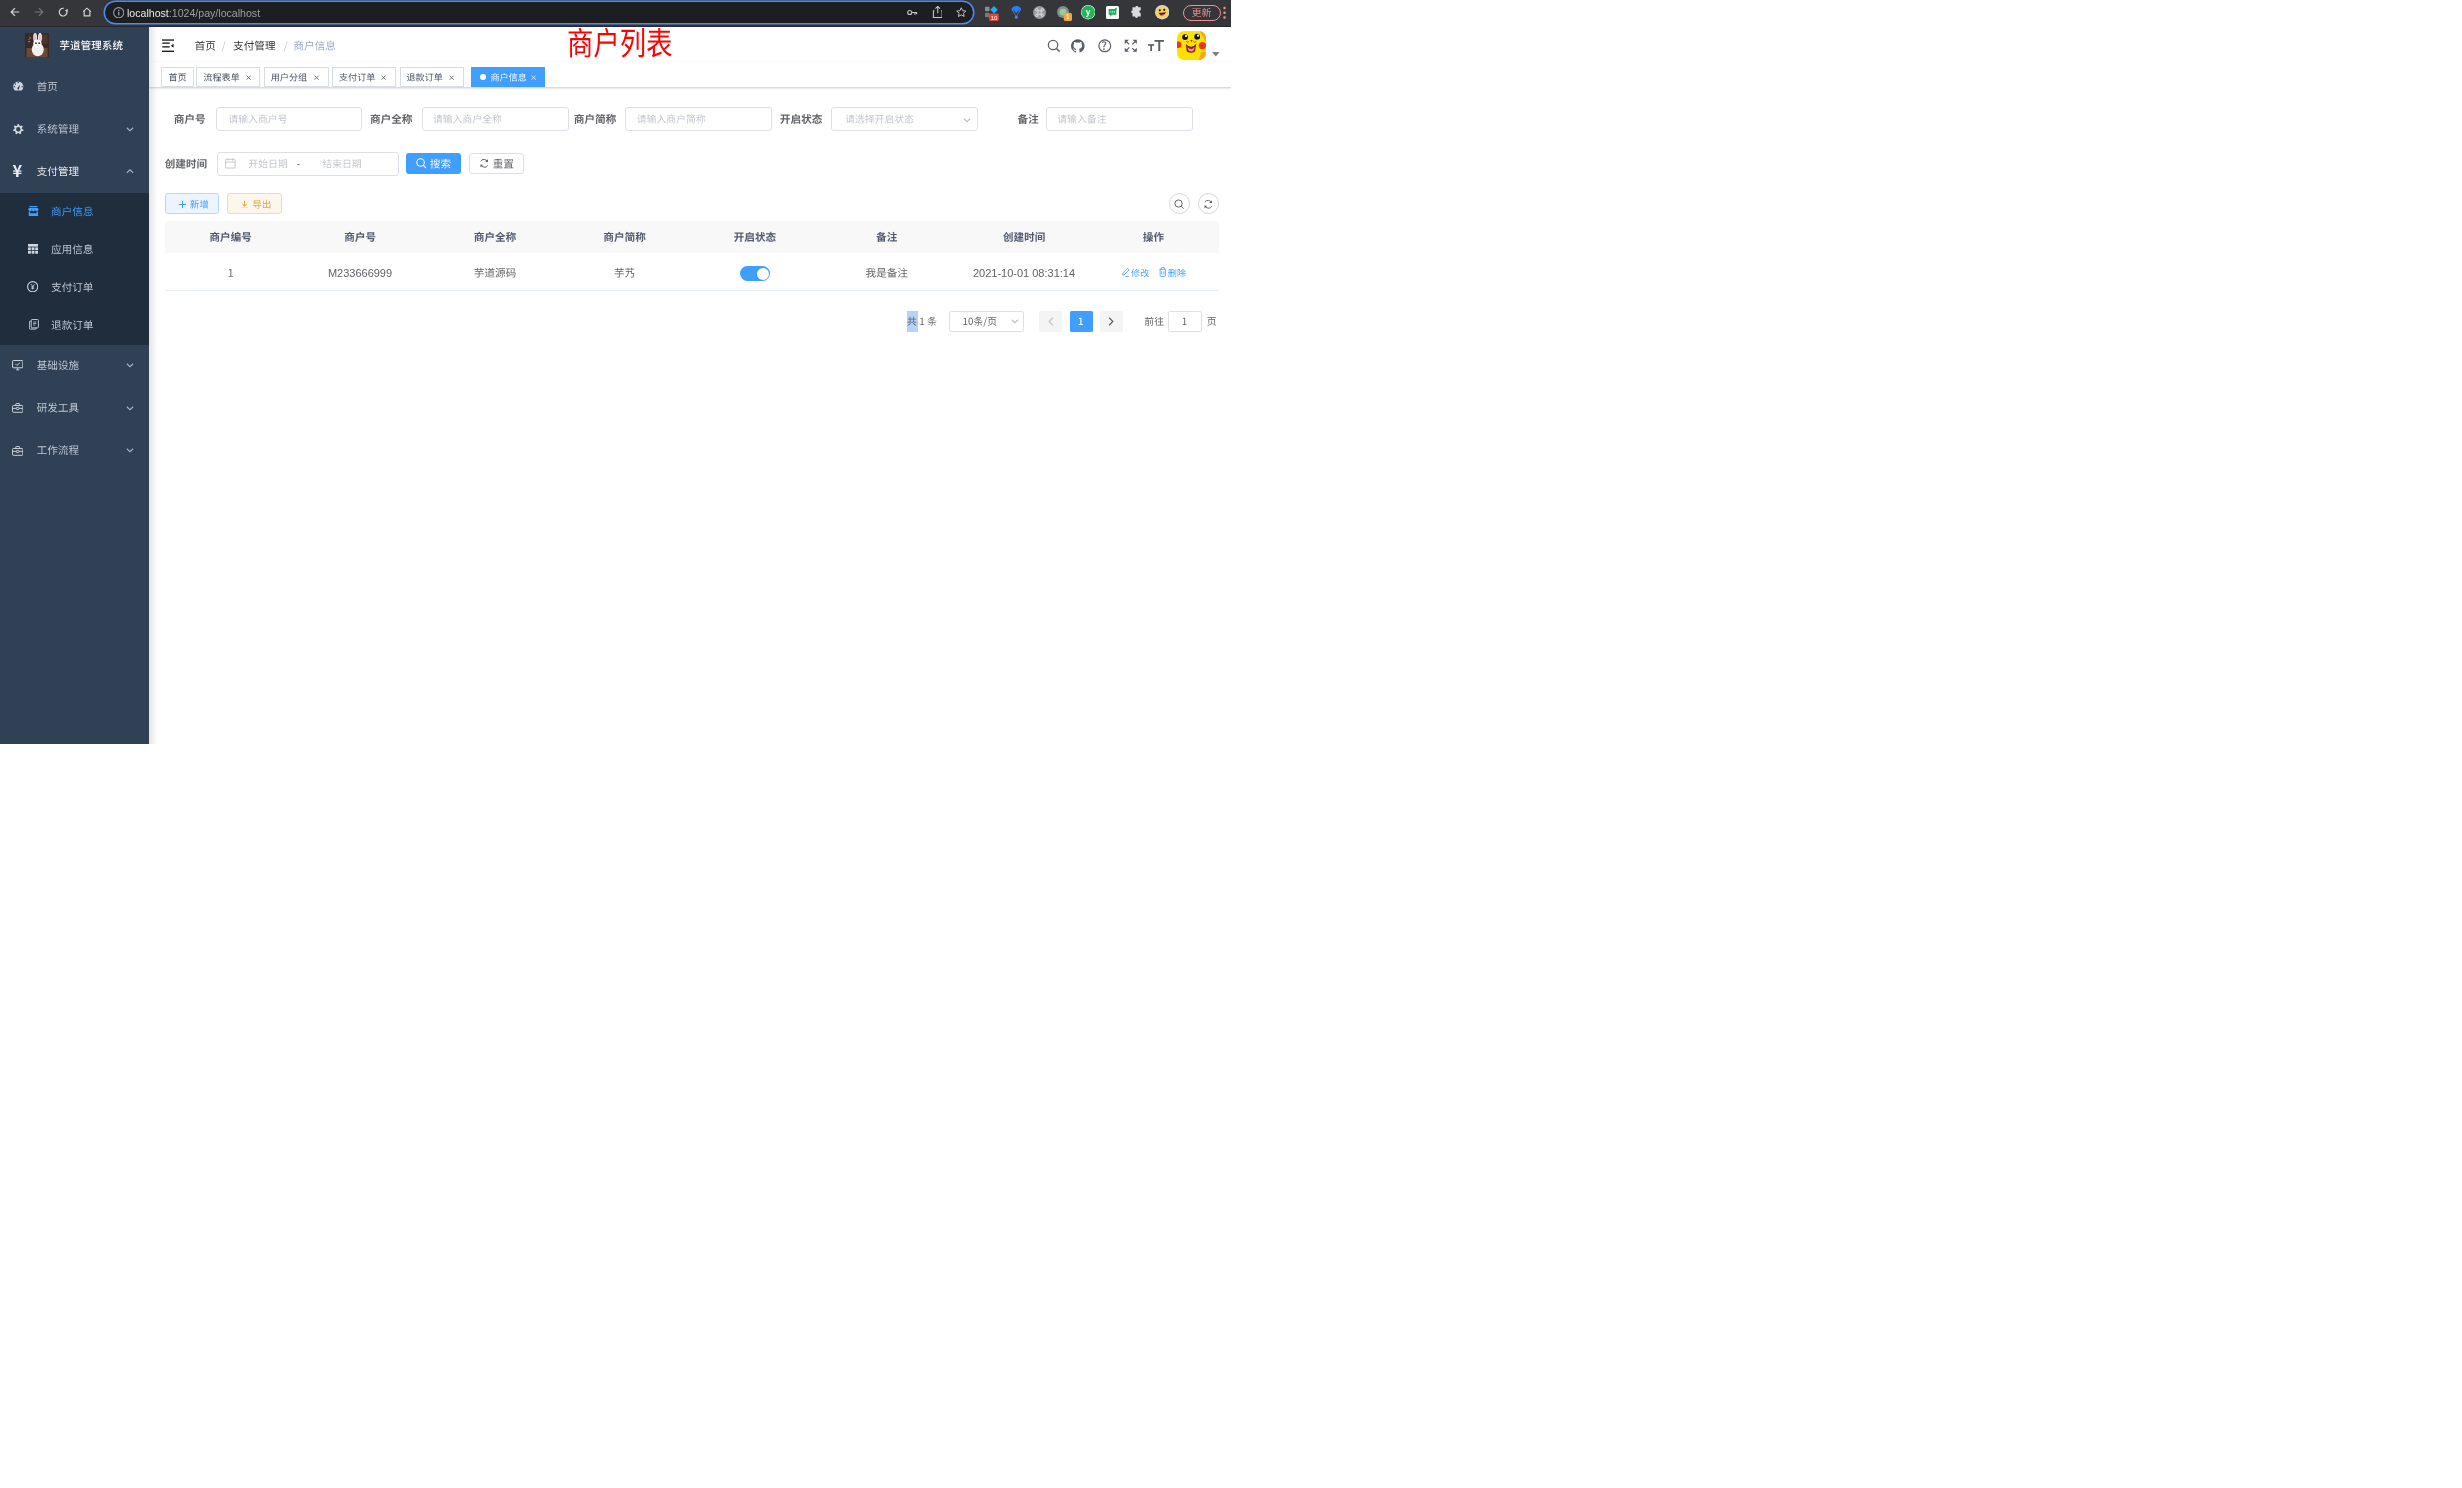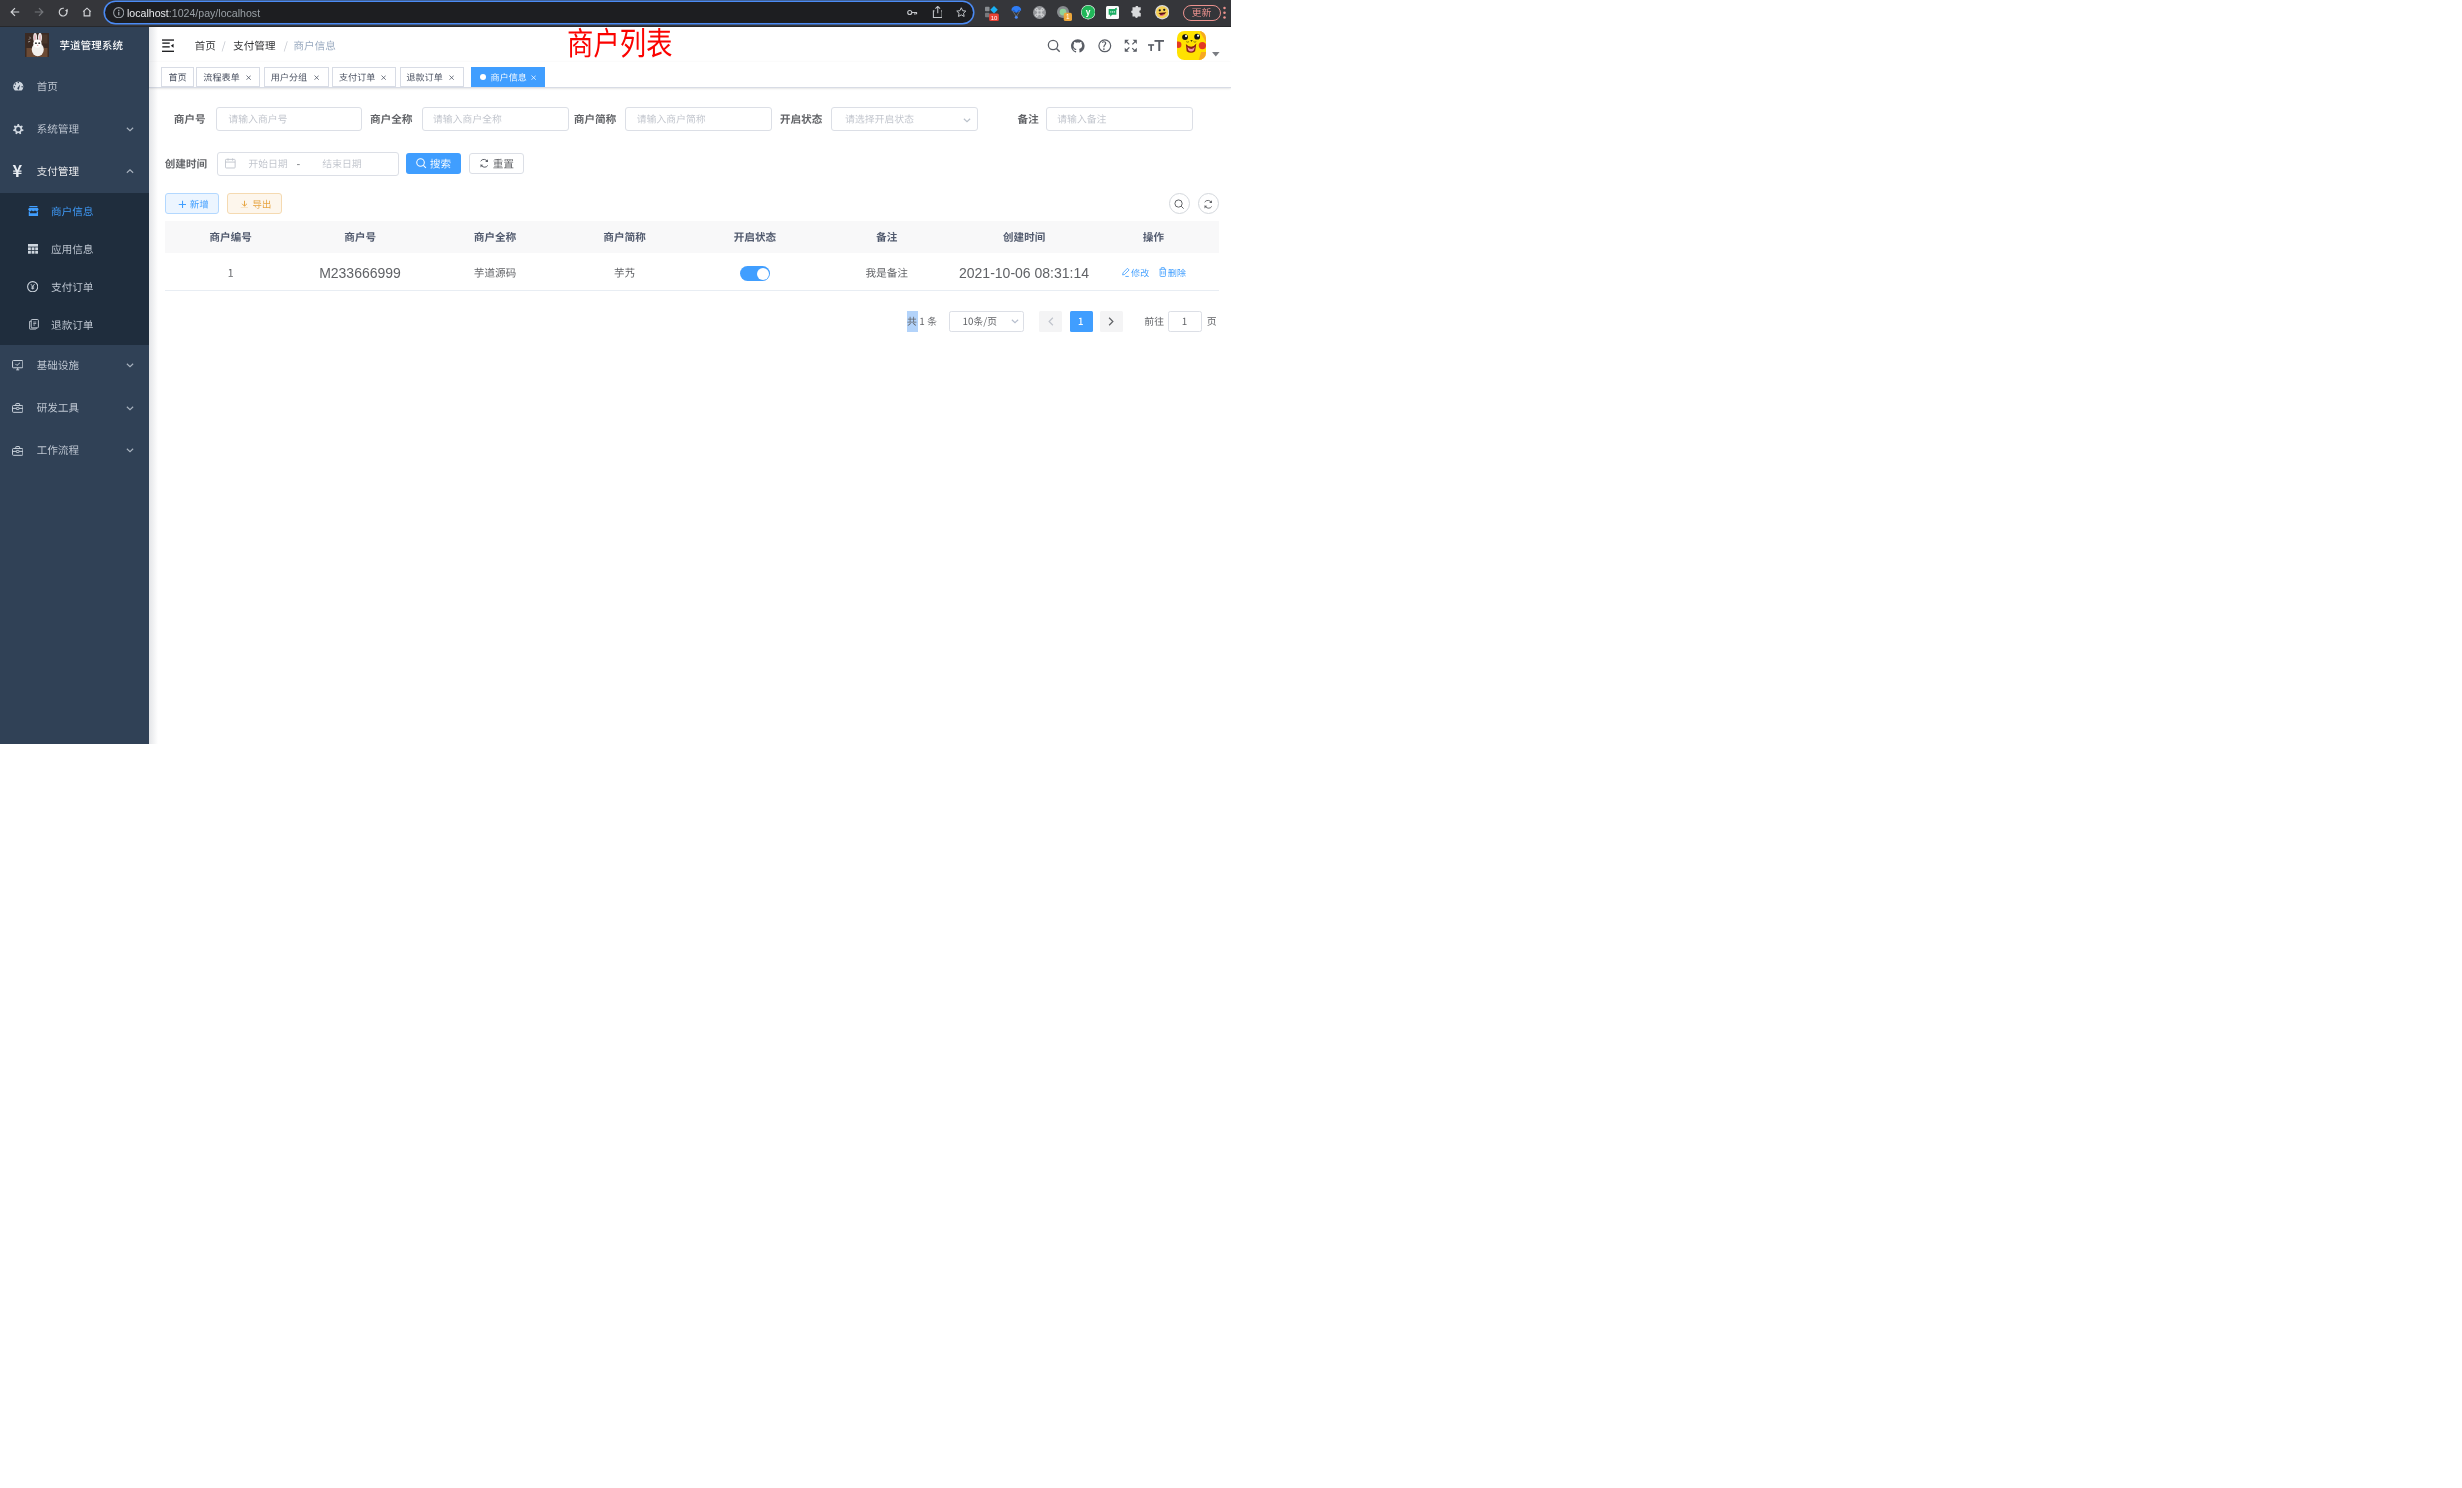--- a/index.html
+++ b/index.html
@@ -32,21 +32,21 @@
 #switch{position:absolute;left:740px;top:266px;width:30px;height:15px;border-radius:7.6px;background:#409eff}
 #switch .knob{position:absolute;right:1.5px;top:1.5px;width:12px;height:12px;border-radius:50%;background:#fff}
 
 .pagbox{position:absolute;top:311px;height:21px}
 #pgsel{left:949px;width:75px;border:0.8px solid #dcdfe6;border-radius:2.3px;background:#fff}
 #pgprev{left:1039px;width:23px;background:#f4f4f5;border-radius:1.5px}
 #pgcur{left:1070px;width:23px;background:#409eff;border-radius:1.5px}
 #pgnext{left:1100px;width:23px;background:#f4f4f5;border-radius:1.5px}
 #pginp{left:1168px;width:34px;border:0.8px solid #dcdfe6;border-radius:2.3px;background:#fff}
 #sel{position:absolute;left:907px;top:311px;width:11px;height:20.5px;background:#b3d3fa}
-.ltx{position:absolute;color:#606266;font-size:14px;line-height:10.6px;white-space:nowrap}
+.ltx{position:absolute;color:#606266;font-size:11px;line-height:10.6px;white-space:nowrap}
 #txtov{position:absolute;left:0;top:0;z-index:40;pointer-events:none}
 .icon{position:absolute;z-index:30}
 </style></head>
 <body>
 <div id="page">
 <div id="toolbar"></div>
 <div id="urlbar"></div>
 <div id="sidebar"></div>
 <div id="submenu"></div>
 <div id="main"></div>
@@ -118,21 +118,21 @@
     <div class="ltx" style="left:127px;top:7.6px;font-size:10.6px;color:#e8eaed">localhost<span style="color:#9aa0a6">:1024/pay/localhost</span></div>
     <div class="inp" style="left:216px;top:107px;width:146px"></div>
     <div class="inp" style="left:422px;top:107px;width:147px"></div>
     <div class="inp" style="left:625px;top:107px;width:147px"></div>
     <div class="inp" style="left:831px;top:107px;width:147px"></div>
     <div class="inp" style="left:1046px;top:107px;width:147px"></div>
     <div class="inp" style="left:217px;top:152px;width:182px"></div>
     <div class="circbtn" style="left:1169px;top:193px"></div>
     <div class="circbtn" style="left:1198px;top:193px"></div>
     <div class="ltx" style="left:360px;top:268px;transform:translateX(-50%)">M233666999</div>
-    <div class="ltx" style="left:1024px;top:268px;transform:translateX(-50%)">2021-10-06 08:31:14</div>
+    <div class="ltx" style="left:1024px;top:268px;transform:translateX(-50%)">2021-10-01 08:31:14</div>
 <svg class="icon" style="left:10px;top:7.2px" width="10" height="10" viewBox="0 0 13 13">
       <path d="M12 6.5H2.2M6.5 1.5L1.5 6.5l5 5" stroke="#d2d4d7" stroke-width="1.6" fill="none"></path>
     </svg>
     <svg class="icon" style="left:34px;top:7.2px" width="10" height="10" viewBox="0 0 13 13">
       <path d="M1 6.5h9.8M6.5 1.5l5 5-5 5" stroke="#74767a" stroke-width="1.6" fill="none"></path>
     </svg>
     <svg class="icon" style="left:58px;top:7.2px" width="10.6" height="10.6" viewBox="0 0 14 14">
       <path d="M10.93 3.82 A5.1 5.1 0 1 1 7.64 1.73" stroke="#d2d4d7" stroke-width="1.6" fill="none"></path>
       <path d="M12.93 2.37 L9.13 5.07 12.73 6.32z" fill="#d2d4d7"></path>
     </svg>

